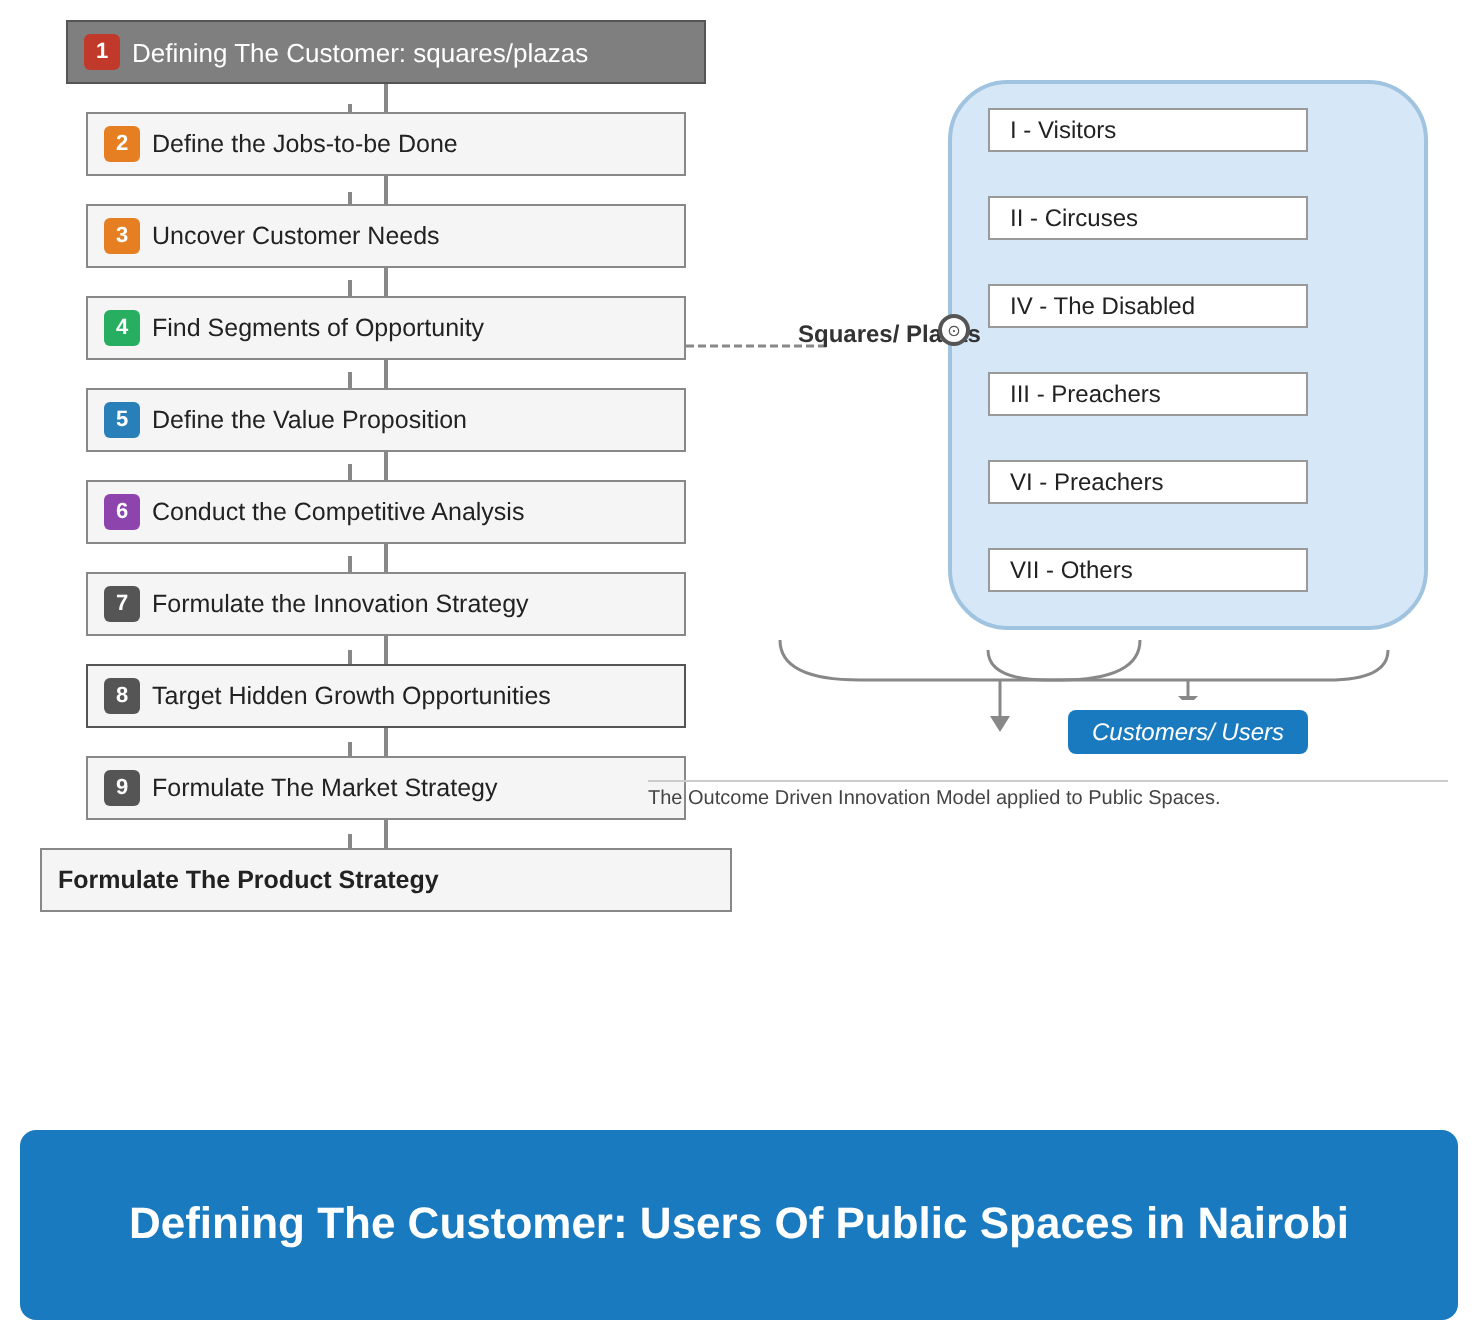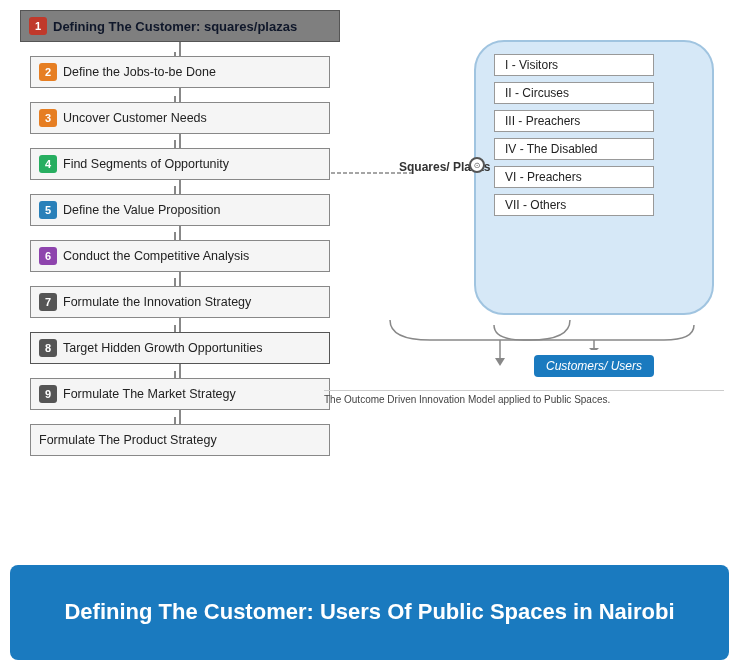--- a/index.html
+++ b/index.html
@@ -102,21 +102,21 @@
     .num-8 { background: #555; }
     .num-9 { background: #555; }
 
     .bubble-items {
       list-style: none;
       padding: 0;
     }
     .bubble-item {
       display: flex;
       align-items: center;
-      margin-bottom: 6px;
+      margin-bottom: 22px;
     }
     .bubble-item-box {
       border: 1px solid #999;
       background: #fff;
       padding: 3px 10px;
       font-size: 12px;
       color: #222;
       width: 160px;
       text-align: left;
     }
@@ -170,21 +170,21 @@
 
       <path d="M 390 320 Q 390 340 430 340 L 530 340 Q 570 340 570 320" fill="none" stroke="#888" stroke-width="1.5"></path>
       <line x1="500" y1="340" x2="500" y2="360" stroke="#888" stroke-width="1.5"></line>
       <polygon points="495,358 505,358 500,366" fill="#888"></polygon>
     </svg>
 
     <div style="position:absolute; left:20px; top:10px; display:flex; flex-direction:column; align-items:center;">
 
       <div class="step-box top-box" style="width:320px;">
         <span class="step-num num-1">1</span>
-        <span class="step-label" style="color:#0f172a; font-weight:bold;">Defining The Customer: squares/plazas</span>
+        <span class="step-label" style="color:#ffffff; font-weight:normal;">Defining The Customer: squares/plazas</span>
       </div>
 
       <div style="height:14px; width:2px; background:#888; margin:0 auto;"></div>
 
       <div class="step-box" style="width:300px;">
         <span class="step-num num-2">2</span>
         <span class="step-label">Define the Jobs-to-be Done</span>
       </div>
 
       <div style="height:14px; width:2px; background:#888; margin:0 auto;"></div>
@@ -231,45 +231,45 @@
 
       <div style="height:14px; width:2px; background:#888; margin:0 auto;"></div>
 
       <div class="step-box" style="width:300px;">
         <span class="step-num num-9">9</span>
         <span class="step-label">Formulate The Market Strategy</span>
       </div>
 
       <div style="height:14px; width:2px; background:#888; margin:0 auto;"></div>
 
-      <div class="step-box" style="width:300px;">
+      <div class="step-box" style="width:346px;font-weight:bold;">
         <span class="step-label">Formulate The Product Strategy</span>
       </div>
 
     </div>
 
     <div style="position:absolute; right:15px; top:30px; width:330px;">
 
       <div style="position:absolute; top:130px; left:5px; font-size:12px; font-weight:bold; color:#333; z-index:10;">Squares/ Plazas</div>
 
       <div style="position:absolute; top:127px; left:75px; width:16px; height:16px; border: 2px solid #555; border-radius:50%; background:#fff; z-index:10; display:flex; align-items:center; justify-content:center; font-size:8px; color:#555;">⊙</div>
 
       <div style="position:absolute; top:10px; left:80px; width:240px; height:275px; background:#d6e8f7; border:2px solid #a0c4e0; border-radius:30px; padding:12px 12px 12px 18px;">
         <ul class="bubble-items">
           <li class="bubble-item">
             <div class="bubble-item-box">I - Visitors</div>
           </li>
           <li class="bubble-item">
             <div class="bubble-item-box">II - Circuses</div>
           </li>
           <li class="bubble-item">
+            <div class="bubble-item-box">IV - The Disabled</div>
+          </li>
+          <li class="bubble-item">
             <div class="bubble-item-box">III - Preachers</div>
-          </li>
-          <li class="bubble-item">
-            <div class="bubble-item-box">IV - The Disabled</div>
           </li>
           <li class="bubble-item">
             <div class="bubble-item-box">VI - Preachers</div>
           </li>
           <li class="bubble-item">
             <div class="bubble-item-box">VII - Others</div>
           </li>
         </ul>
       </div>
 

